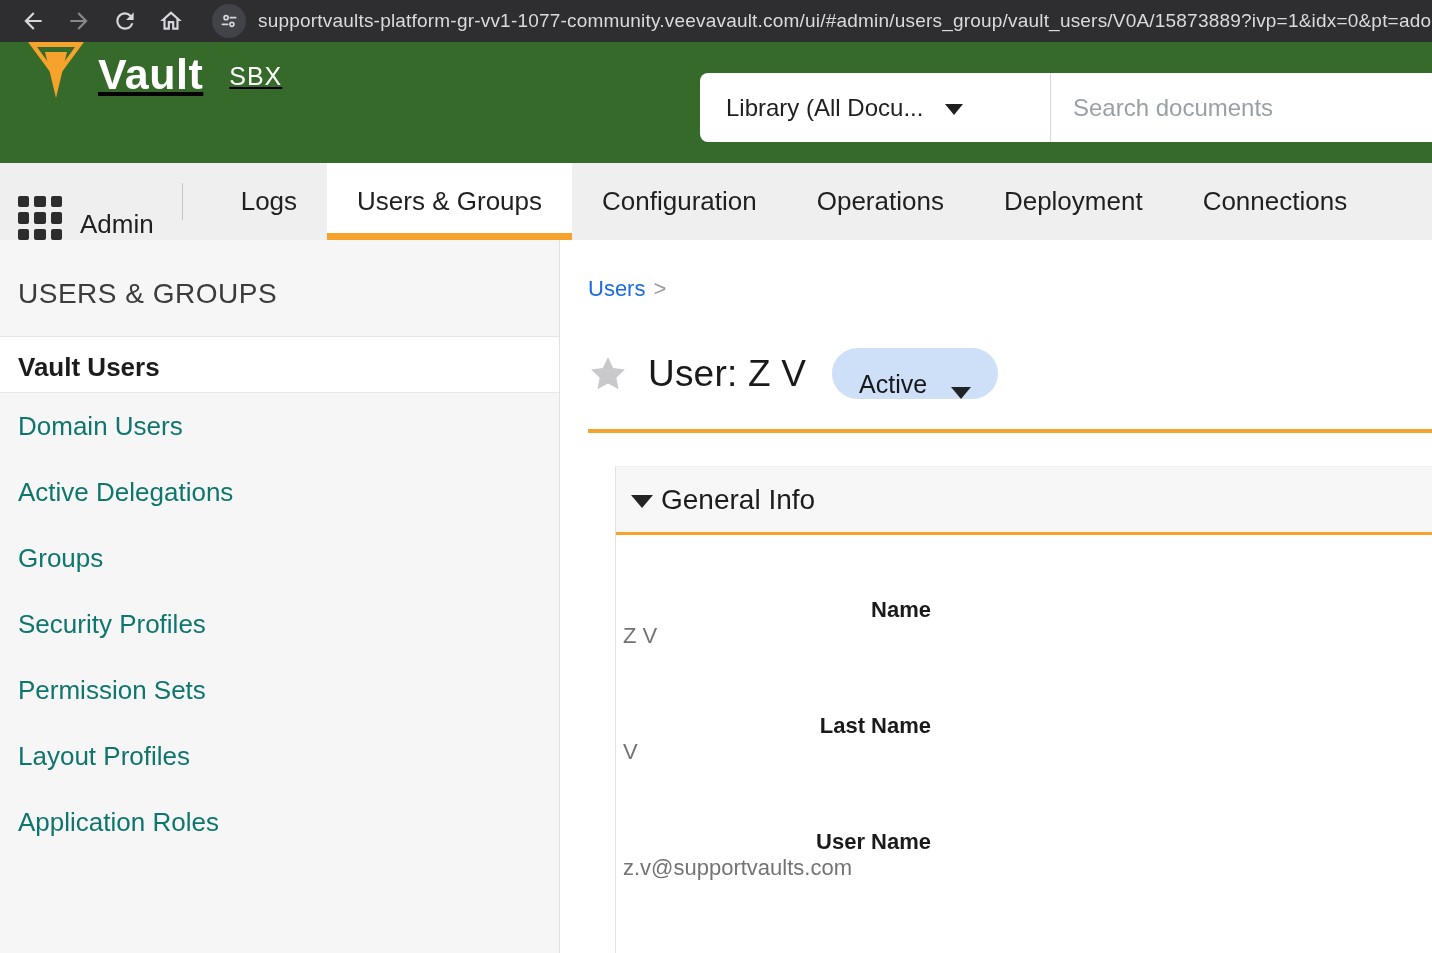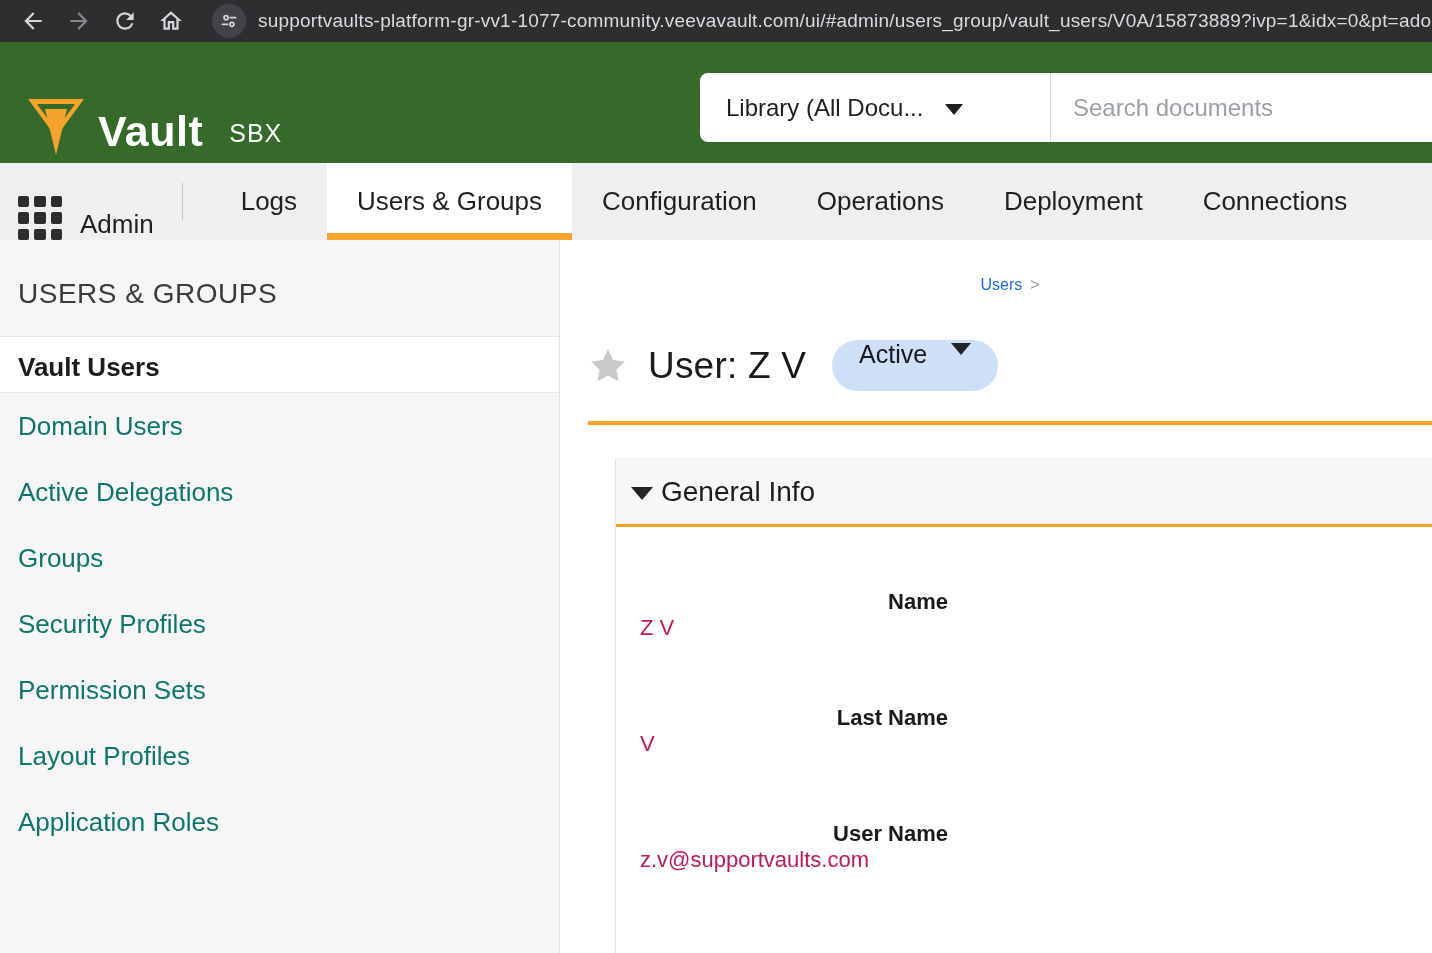--- a/index.html
+++ b/index.html
@@ -9,21 +9,21 @@
   
   .browser-bar { height:42px; background:#2e2e30; display:flex; align-items:center; padding-left:10px; }
   .nav-ic { width:26px; height:26px; margin:0 10px; flex:0 0 auto; cursor:pointer; }
   .nav-ic svg { width:100%; height:100%; display:block; }
   .url-area { display:flex; align-items:center; flex:1; height:42px; overflow:hidden; }
   .site-chip { width:34px; height:34px; border-radius:50%; background:#414348; display:flex; align-items:center; justify-content:center; margin:0 12px 0 18px; flex:0 0 auto; cursor:pointer; }
   .site-chip svg { width:20px; height:20px; }
   .url-text { color:#dadbde; font-size:19px; white-space:nowrap; letter-spacing:.2px; }
 
   
-  .app-header { height:121px; background:#366a2a; position:relative; display:flex; align-items:flex-end; }
+  .app-header { height:121px; background:#366a2a; position:relative; display:flex; align-items:flex-start;text-decoration:underline; }
   .logo-wrap { display:flex; align-items:center; margin-left:28px; }
   .vee-mark { width:56px; height:64px; margin-right:14px; }
   .logo-text { color:#ffffff; font-size:43px; font-weight:bold; letter-spacing:.5px; line-height:1; }
   .env-label { color:#ffffff; font-size:25px; margin-left:26px; letter-spacing:1px; margin-top:4px; }
   .search-box { position:absolute; left:700px; right:0; top:31px; height:69px; background:#ffffff; border-radius:8px 0 0 8px; display:flex; align-items:center; overflow:hidden; }
   .lib-select { width:350px; height:100%; display:flex; align-items:center; padding-left:26px; cursor:pointer; position:relative; flex:0 0 auto; }
   .lib-label { font-size:24px; color:#1f1f1f; white-space:nowrap; }
   .caret { width:0; height:0; border-left:9px solid transparent; border-right:9px solid transparent; border-top:11px solid #1f1f1f; margin-left:22px; margin-top:3px; }
   .search-divider { width:1px; height:100%; background:#d9d9d9; flex:0 0 auto; }
   .search-input { border:none; outline:none; flex:1; height:100%; font-size:24px; padding-left:22px; color:#1f1f1f; font-family:inherit; }
@@ -42,39 +42,39 @@
 
   
   .page-body { display:flex; height:713px; }
   .sidebar { width:560px; background:#f6f6f6; border-right:1px solid #e2e2e2; flex:0 0 auto; }
   .sidebar-heading { font-size:28px; color:#3c3c3c; padding:38px 0 0 18px; letter-spacing:.5px; }
   .sidebar-list { margin-top:26px; }
   .side-item { height:66px; line-height:66px; padding-left:18px; font-size:26px; color:#0f766e; cursor:pointer; }
   .side-item.selected { height:57px; line-height:61px; background:#ffffff; border-top:1px solid #e8e8e8; border-bottom:1px solid #e8e8e8; font-weight:bold; color:#1c1c1c; }
 
   .main { flex:1; background:#ffffff; padding:36px 0 0 28px; position:relative; overflow:hidden; }
-  .breadcrumb { font-size:16px;text-align:center; }
+  .breadcrumb { font-size:22px; }
   .crumb-link { color:#1b6be0; cursor:pointer; text-decoration:none; }
   .crumb-sep { color:#9a9a9a; margin-left:8px; }
   .title-row { display:flex; align-items:center; margin-top:46px; }
   .star { width:40px; height:40px; margin-right:20px; cursor:pointer; flex:0 0 auto; }
   .page-title { font-size:37px; color:#1a1a1a; letter-spacing:.2px; }
-  .status-badge { margin-left:26px; height:51px; background:#cde0f7; border-radius:26px; display:flex; align-items:flex-start; padding:0 27px; cursor:pointer; }
+  .status-badge { margin-left:26px; height:51px; background:#cde0f7; border-radius:26px; display:flex; align-items:flex-end; padding:0 27px; cursor:pointer; }
   .status-label { font-size:25px; color:#17181c; }
   .badge-caret { width:0; height:0; border-left:10px solid transparent; border-right:10px solid transparent; border-top:12px solid #222327; margin-left:24px; margin-top:3px; }
   .title-rule { height:4px; background:#f5a32c; margin-top:30px; }
 
   .panel { margin-left:27px; margin-top:33px; border-left:1px solid #e3e3e3; border-top:1px solid #f0f0f0; min-height:600px; }
   .panel-header { height:68px; background:#f7f7f7; display:flex; align-items:center; padding-left:15px; border-bottom:3px solid #f5a32c; cursor:pointer; }
   .section-caret { width:0; height:0; border-left:11px solid transparent; border-right:11px solid transparent; border-top:13px solid #242424; margin-right:8px; margin-top:4px; }
   .panel-title { font-size:28px; color:#1c1c1c; }
   .panel-body { padding-top:62px; }
   .field-row { display:flex; align-items:baseline; margin-bottom:64px;flex-direction:column; }
   .field-label { width:308px; text-align:right; font-weight:bold; font-size:22px; color:#1a1a1a; flex:0 0 auto; }
-  .field-value { margin-left:24px; font-size:22px; color:#be185d; }
+  .field-value { margin-left:7px; font-size:22px; color:#737373; }
 </style>
 </head>
 <body>
 
 <div class="browser-bar">
   <div class="nav-ic">
     <svg viewBox="0 0 24 24">
         <path fill="#d5d7da" d="M20 11H7.83l5.59-5.59L12 4l-8 8 8 8 1.41-1.41L7.83 13H20v-2z"></path>
       </svg>
   </div>

